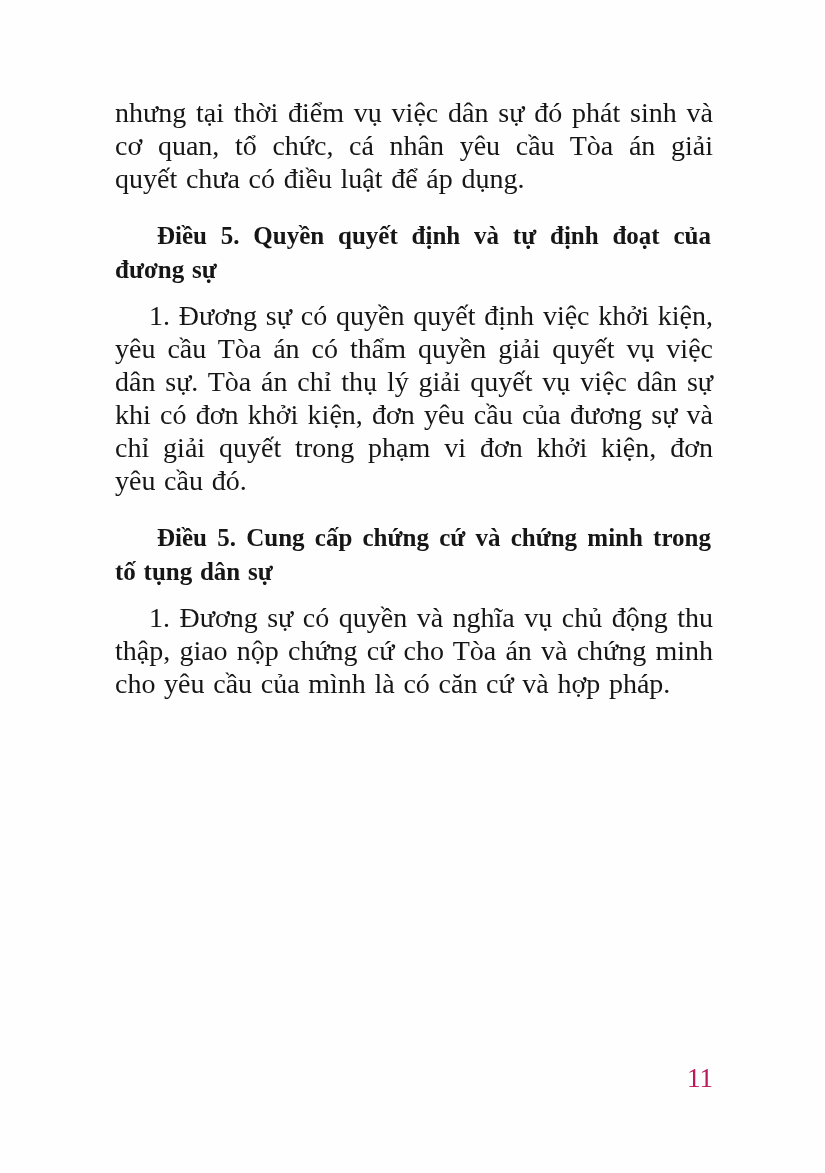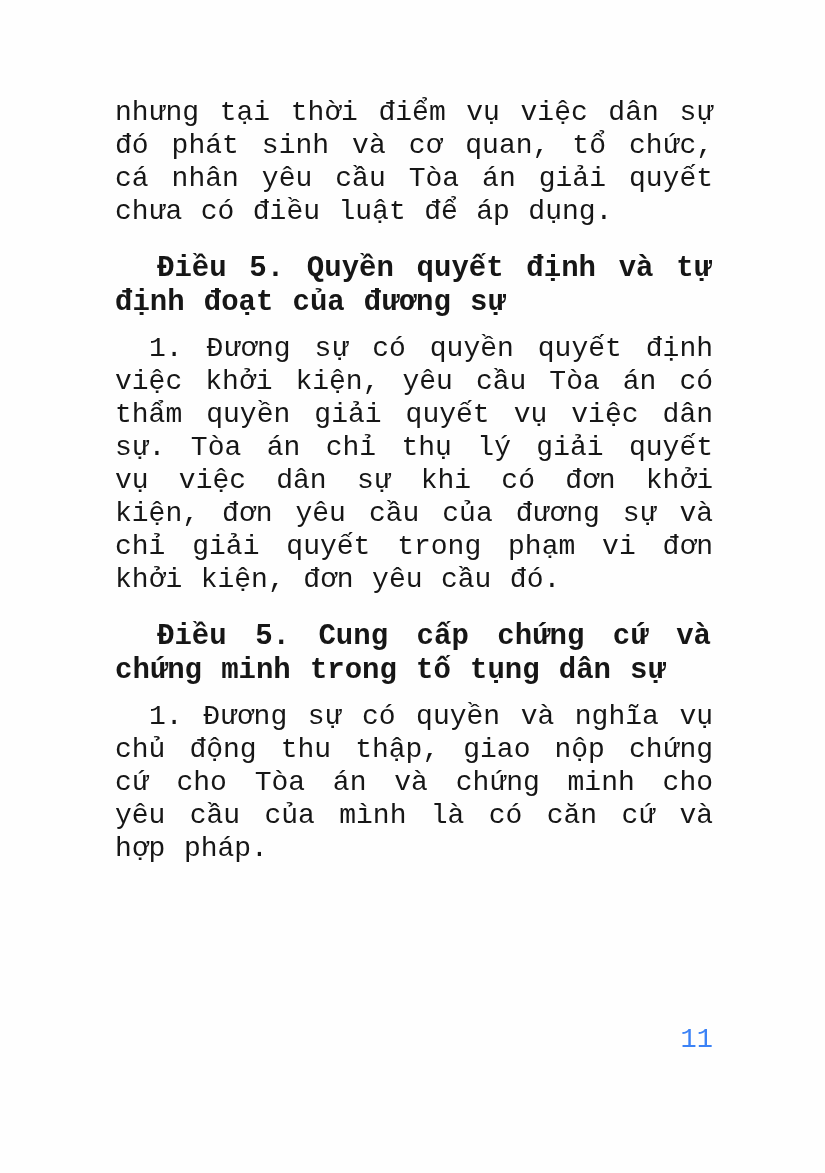--- a/index.html
+++ b/index.html
@@ -6,21 +6,21 @@
     margin: 0;
     padding: 0;
     background: #ffffff;
   }
   .page {
     position: relative;
     width: 825px;
     height: 1173px;
     background: #fefefe;
     overflow: hidden;
-    font-family: Liberation Mono, monospace;
+    font-family: Liberation Serif, serif;
     color: #161616;
   }
   .content {
     position: absolute;
     left: 115px;
     top: 96px;
     width: 598px;
   }
   .para {
     margin: 0;
@@ -28,34 +28,34 @@
     line-height: 33px;
     text-align: justify;
     text-indent: 34px;
     word-spacing: 0.06em;
   }
   .para.no-indent {
     text-indent: 0;
   }
   .heading {
     margin: 24px 2px 12px 0;
-    font-size: 29px;
+    font-size: 25px;
     line-height: 34px;
     font-weight: bold;
     text-align: justify;
     text-indent: 42px;
     word-spacing: 0.06em;
   }
   .page-number {
     position: absolute;
     right: 112px;
-    top: 1024px;
+    top: 1062px;
     font-size: 27px;
     line-height: 32px;
-    color: #3b82f6;
+    color: #be185d;
   }
 </style>
 </head>
 <body>
 
 <div class="page">
   <div class="content">
     <p class="para no-indent">nhưng tại thời điểm vụ việc dân sự đó phát sinh và cơ quan, tổ chức, cá nhân yêu cầu Tòa án giải quyết chưa có điều luật để áp dụng.</p>
     <h2 class="heading">Điều 5. Quyền quyết định và tự định đoạt của đương sự</h2>
     <p class="para">1. Đương sự có quyền quyết định việc khởi kiện, yêu cầu Tòa án có thẩm quyền giải quyết vụ việc dân sự. Tòa án chỉ thụ lý giải quyết vụ việc dân sự khi có đơn khởi kiện, đơn yêu cầu của đương sự và chỉ giải quyết trong phạm vi đơn khởi kiện, đơn yêu cầu đó.</p>

